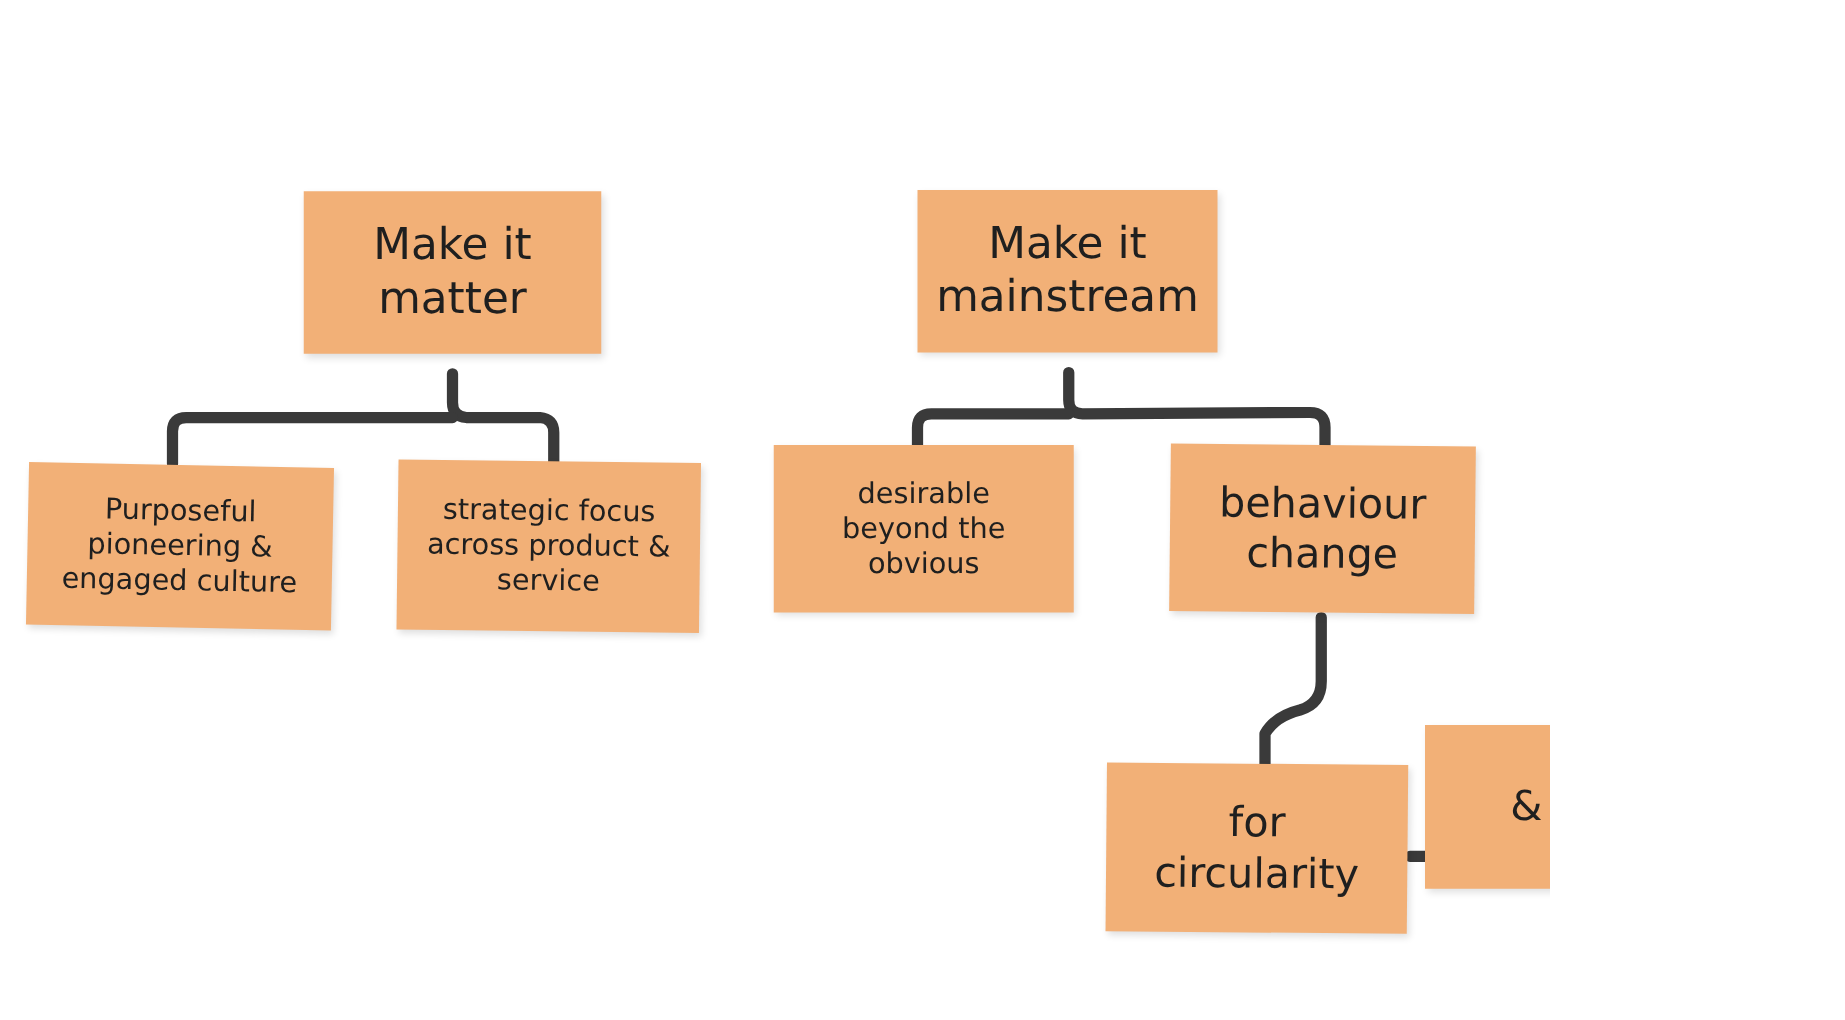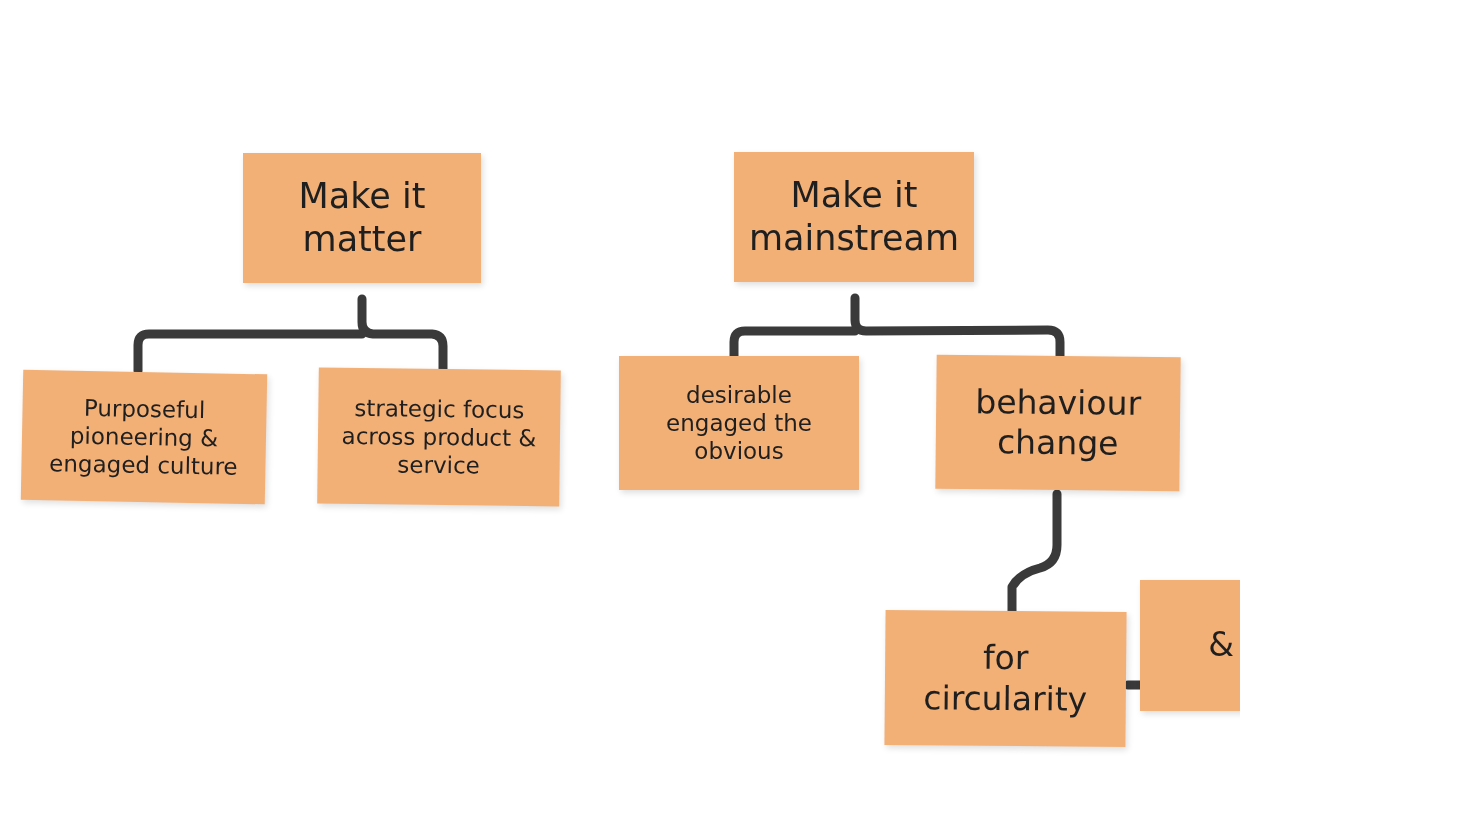--- a/index.html
+++ b/index.html
@@ -149,21 +149,21 @@
   </div>
 
   <div class="node" id="node-strategic-focus">
     <span class="node-label">strategic focus
 across product &amp;
 service</span>
   </div>
 
   <div class="node" id="node-desirable-beyond">
     <span class="node-label">desirable
-engaged the
+beyond the
 obvious</span>
   </div>
 
   <div class="node" id="node-behaviour-change">
     <span class="node-label">behaviour
 change</span>
   </div>
 
   <div class="node" id="node-for-circularity">
     <span class="node-label">for

